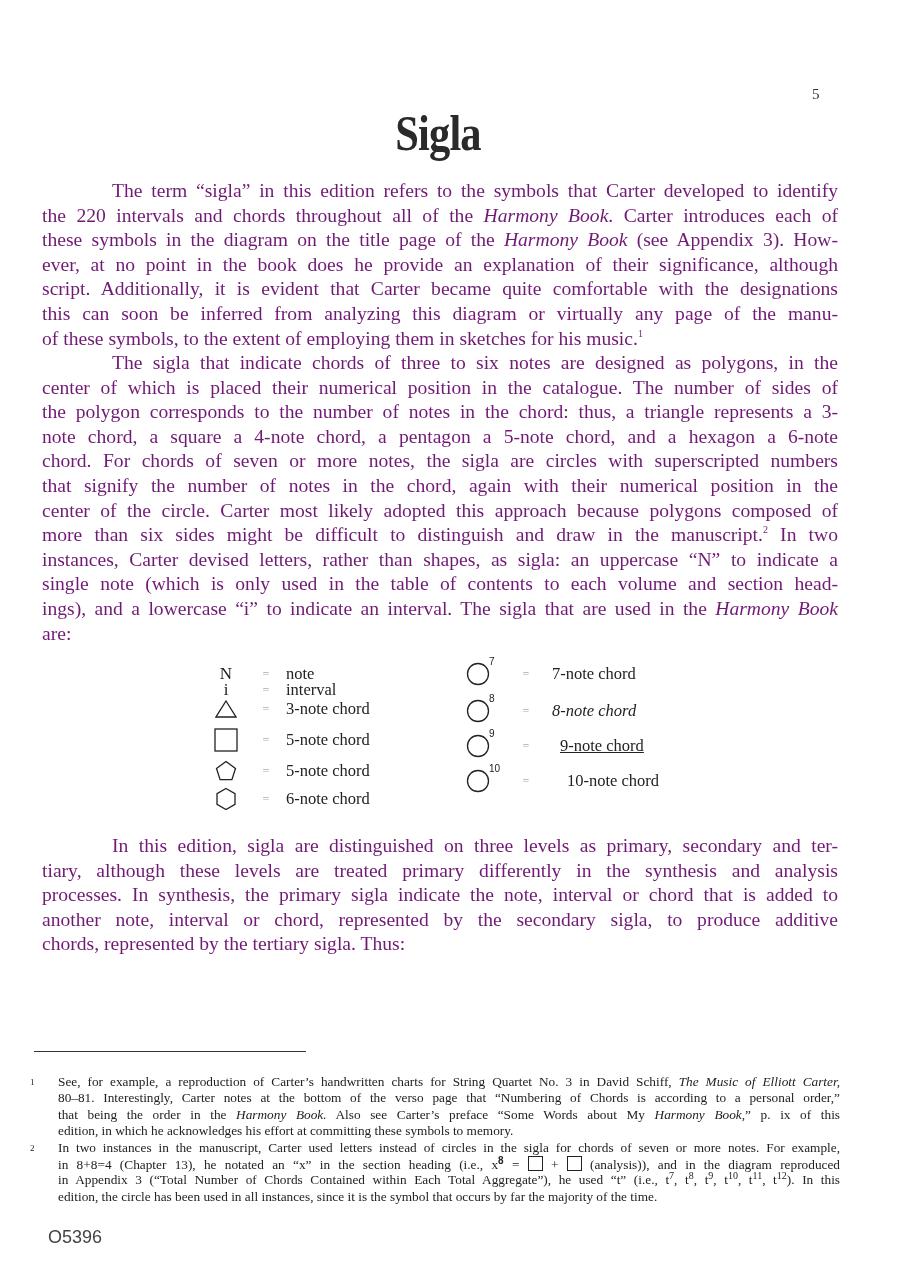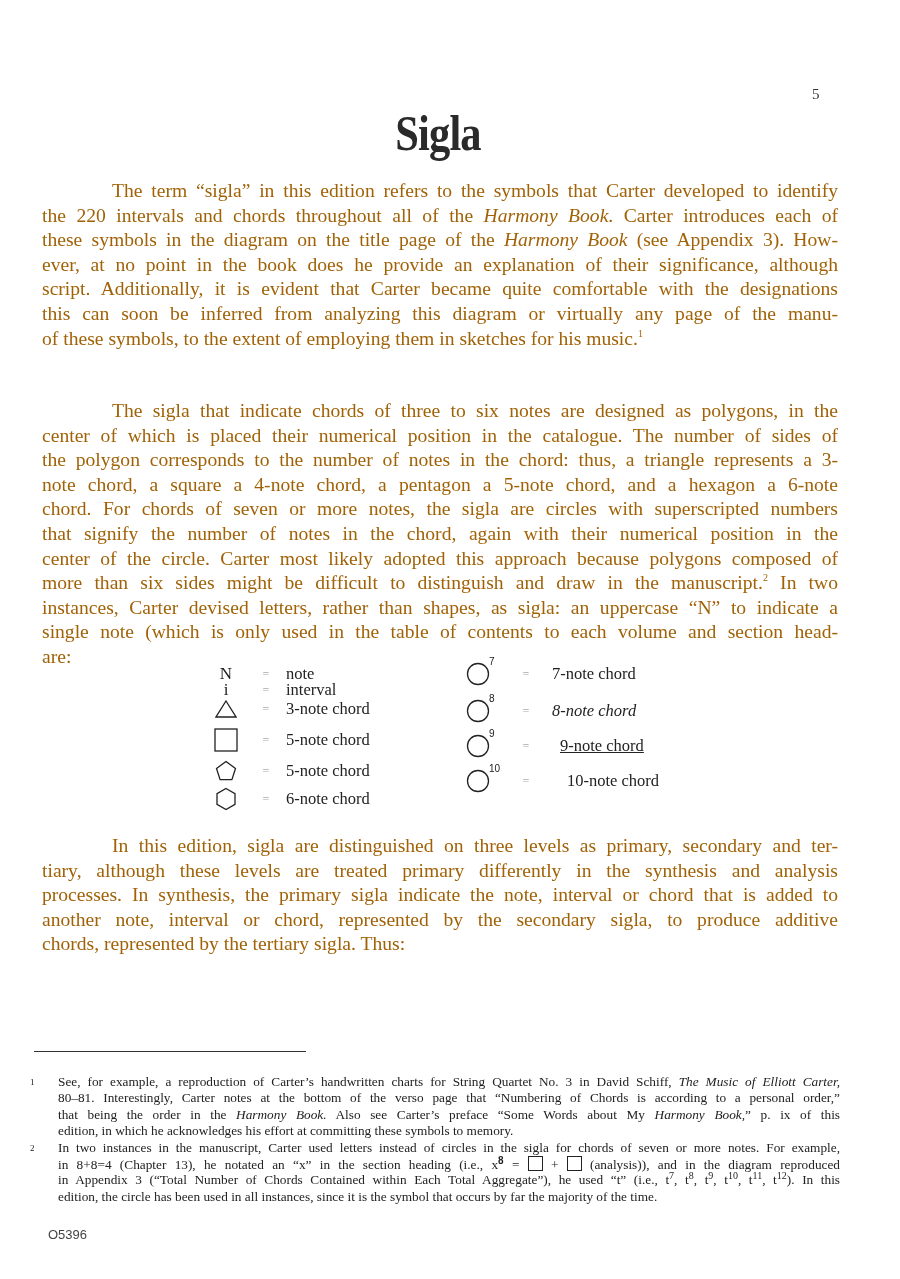--- a/index.html
+++ b/index.html
@@ -11,21 +11,21 @@
     .page-number {
       position: absolute; top: 86px; left: 812px; font-size: 15px; color: #333;
     }
     .title {
       position: absolute; top: 104px; left: 0; width: 876px; text-align: center;
       font-size: 50px; font-weight: bold; letter-spacing: -1px; color: #2a2a2a;
       transform: scaleX(0.85); transform-origin: 438px 0;
     }
     .body-text {
       position: absolute; left: 42px; width: 796px;
-      font-size: 19.6px; line-height: 24.6px; color: #a16207;
+      font-size: 19.6px; line-height: 24.6px; color: #701a75;
     }
     .line { display: block; white-space: nowrap; text-align: justify; text-align-last: justify; height: 24.6px; }
     .line.last { text-align-last: left; }
     .line.indent { padding-left: 70px; }
     .line i, .fn-line i { font-style: italic; }
     sup { font-size: 10px; line-height: 0; vertical-align: super; }
     #para1 { top: 179px; }
     #para2 { top: 351px; }
     #para3 { top: 834px; }
 
@@ -35,49 +35,50 @@
     .eq { width: 40px; text-align: center; color: #aaa; font-size: 12px; }
     .meaning { font-size: 16.5px; color: #222; }
 
     .fn-rule { position: absolute; top: 1051px; left: 34px; width: 272px; height: 0; border-top: 1.2px solid #333; }
     .footnotes { position: absolute; top: 1074px; left: 30px; width: 810px; font-size: 13.3px; line-height: 16.4px; color: #222; }
     .fn-line { display: block; white-space: nowrap; text-align: justify; text-align-last: justify; height: 16.4px; padding-left: 28px; }
     .fn-line.last { text-align-last: left; }
     .fn-mark { position: absolute; left: 0; font-size: 9px; }
     .fn-block { position: relative; }
     .box-inline { display: inline-block; width: 13px; height: 13px; border: 1.3px solid #222; vertical-align: -2px; }
-    .plate { position: absolute; top: 1227px; left: 48px; font-family: "Liberation Sans", sans-serif; font-size: 13px; color: #444; }
+    .plate { position: absolute; top: 1227px; left: 48px; font-family: "Liberation Sans", sans-serif; font-size: 18px; color: #444; }
   </style>
 </head>
 <body>
 
 <div class="page-number">5</div>
 <div class="title">Sigla</div>
 
 <div id="para1" class="body-text">
   <span class="line indent" style="white-space: nowrap;">The term “sigla” in this edition refers to the symbols that Carter developed to identify</span>
   <span class="line" style="white-space: nowrap;"><span>the 220 intervals and chords throughout all of the </span><i>Harmony Book</i><span>. Carter introduces each of</span></span>
   <span class="line" style="white-space: nowrap;"><span>these symbols in the diagram on the title page of the </span><i>Harmony Book</i><span> (see Appendix 3). How-</span></span>
   <span class="line" style="white-space: nowrap;">ever, at no point in the book does he provide an explanation of their significance, although</span>
   <span class="line" style="white-space: nowrap;">script. Additionally, it is evident that Carter became quite comfortable with the designations</span>
   <span class="line" style="white-space: nowrap;">this can soon be inferred from analyzing this diagram or virtually any page of the manu-</span>
   <span class="line last" style="white-space: nowrap;"><span>of these symbols, to the extent of employing them in sketches for his music.</span><sup>1</sup></span>
 </div>
 
 <div id="para2" class="body-text">
-  <span class="line indent" style="white-space: nowrap; margin-top: 48px;">The sigla that indicate chords of three to six notes are designed as polygons, in the</span>
+  <span class="line indent" style="white-space: nowrap;">The sigla that indicate chords of three to six notes are designed as polygons, in the</span>
   <span class="line" style="white-space: nowrap;">center of which is placed their numerical position in the catalogue. The number of sides of</span>
   <span class="line" style="white-space: nowrap;">the polygon corresponds to the number of notes in the chord: thus, a triangle represents a 3-</span>
   <span class="line" style="white-space: nowrap;">note chord, a square a 4-note chord, a pentagon a 5-note chord, and a hexagon a 6-note</span>
   <span class="line" style="white-space: nowrap;">chord. For chords of seven or more notes, the sigla are circles with superscripted numbers</span>
   <span class="line" style="white-space: nowrap;">that signify the number of notes in the chord, again with their numerical position in the</span>
   <span class="line" style="white-space: nowrap;">center of the circle. Carter most likely adopted this approach because polygons composed of</span>
   <span class="line" style="white-space: nowrap;"><span>more than six sides might be difficult to distinguish and draw in the manuscript.</span><sup>2</sup><span> In two</span></span>
   <span class="line" style="white-space: nowrap;">instances, Carter devised letters, rather than shapes, as sigla: an uppercase “N” to indicate a</span>
   <span class="line" style="white-space: nowrap;">single note (which is only used in the table of contents to each volume and section head-</span>
+  <span class="line" style="white-space: nowrap;"><span>ings), and a lowercase “i” to indicate an interval. The sigla that are used in the </span><i>Harmony Book</i></span>
   <span class="line last" style="white-space: nowrap;">are:</span>
 </div>
 
 <div class="sigla-table">
 
   <div class="sigla-row" style="top:3px;left:6px;">
     <span class="sym">N</span>
     <span class="eq">=</span>
     <span class="meaning">note</span>
   </div>

